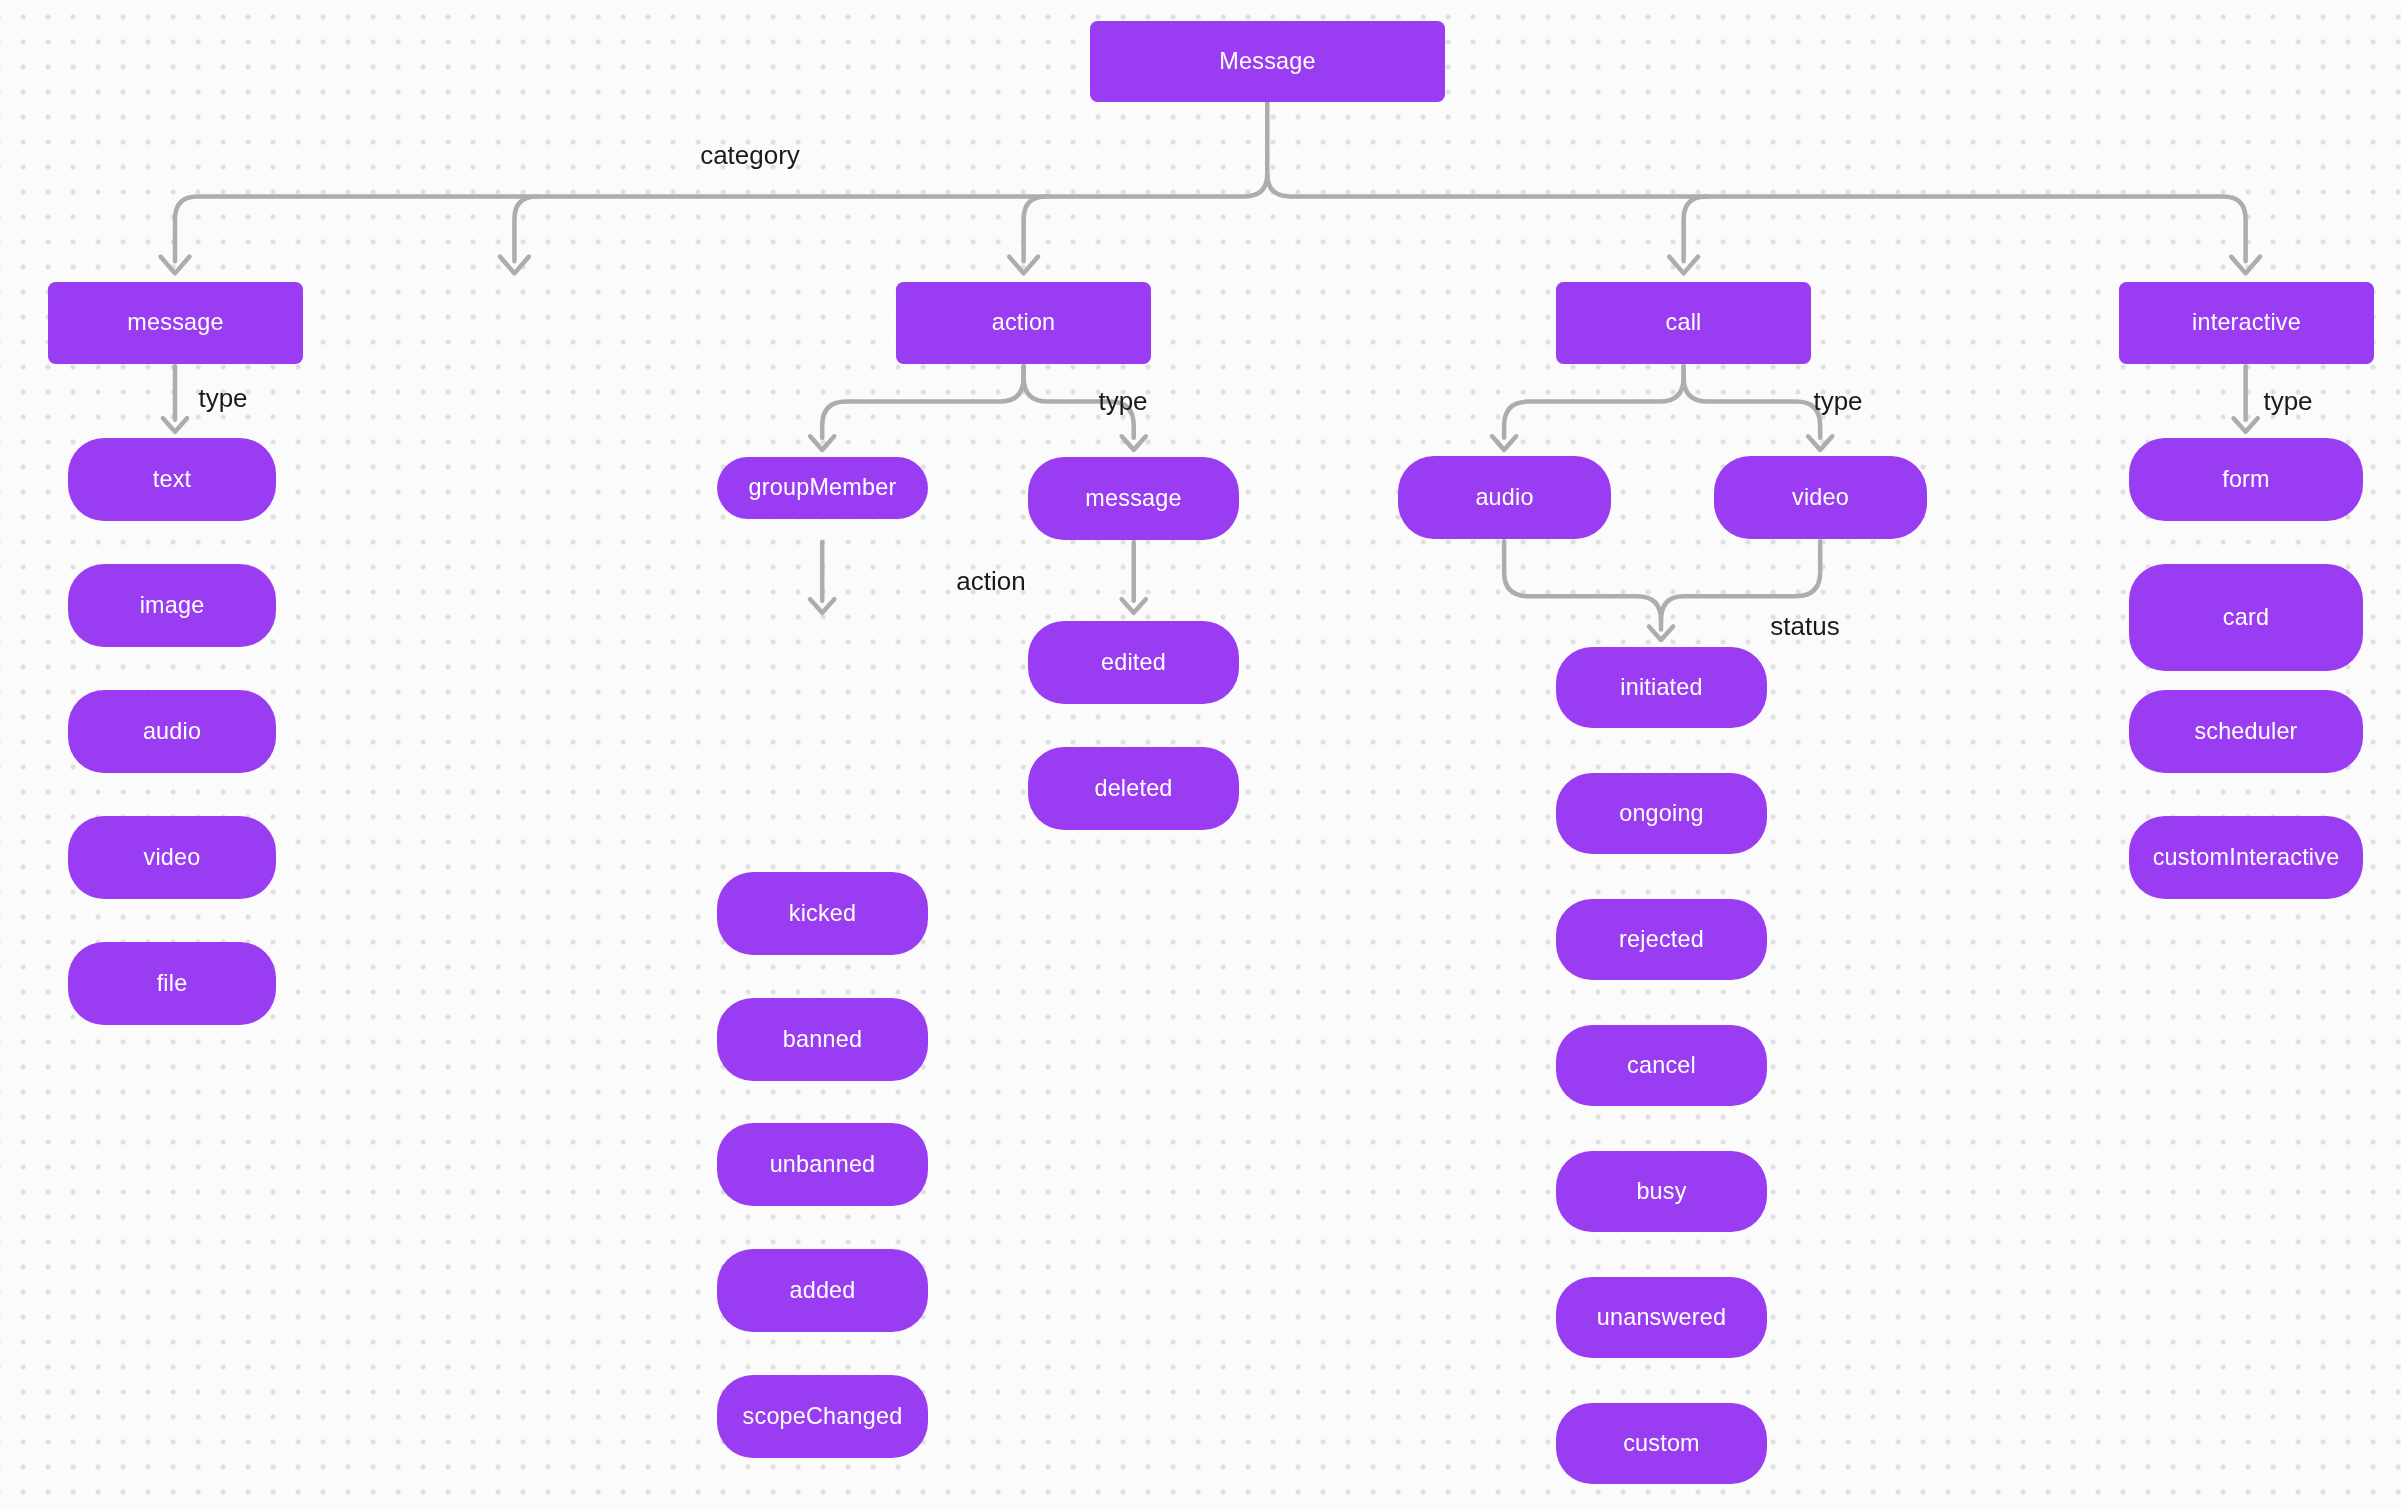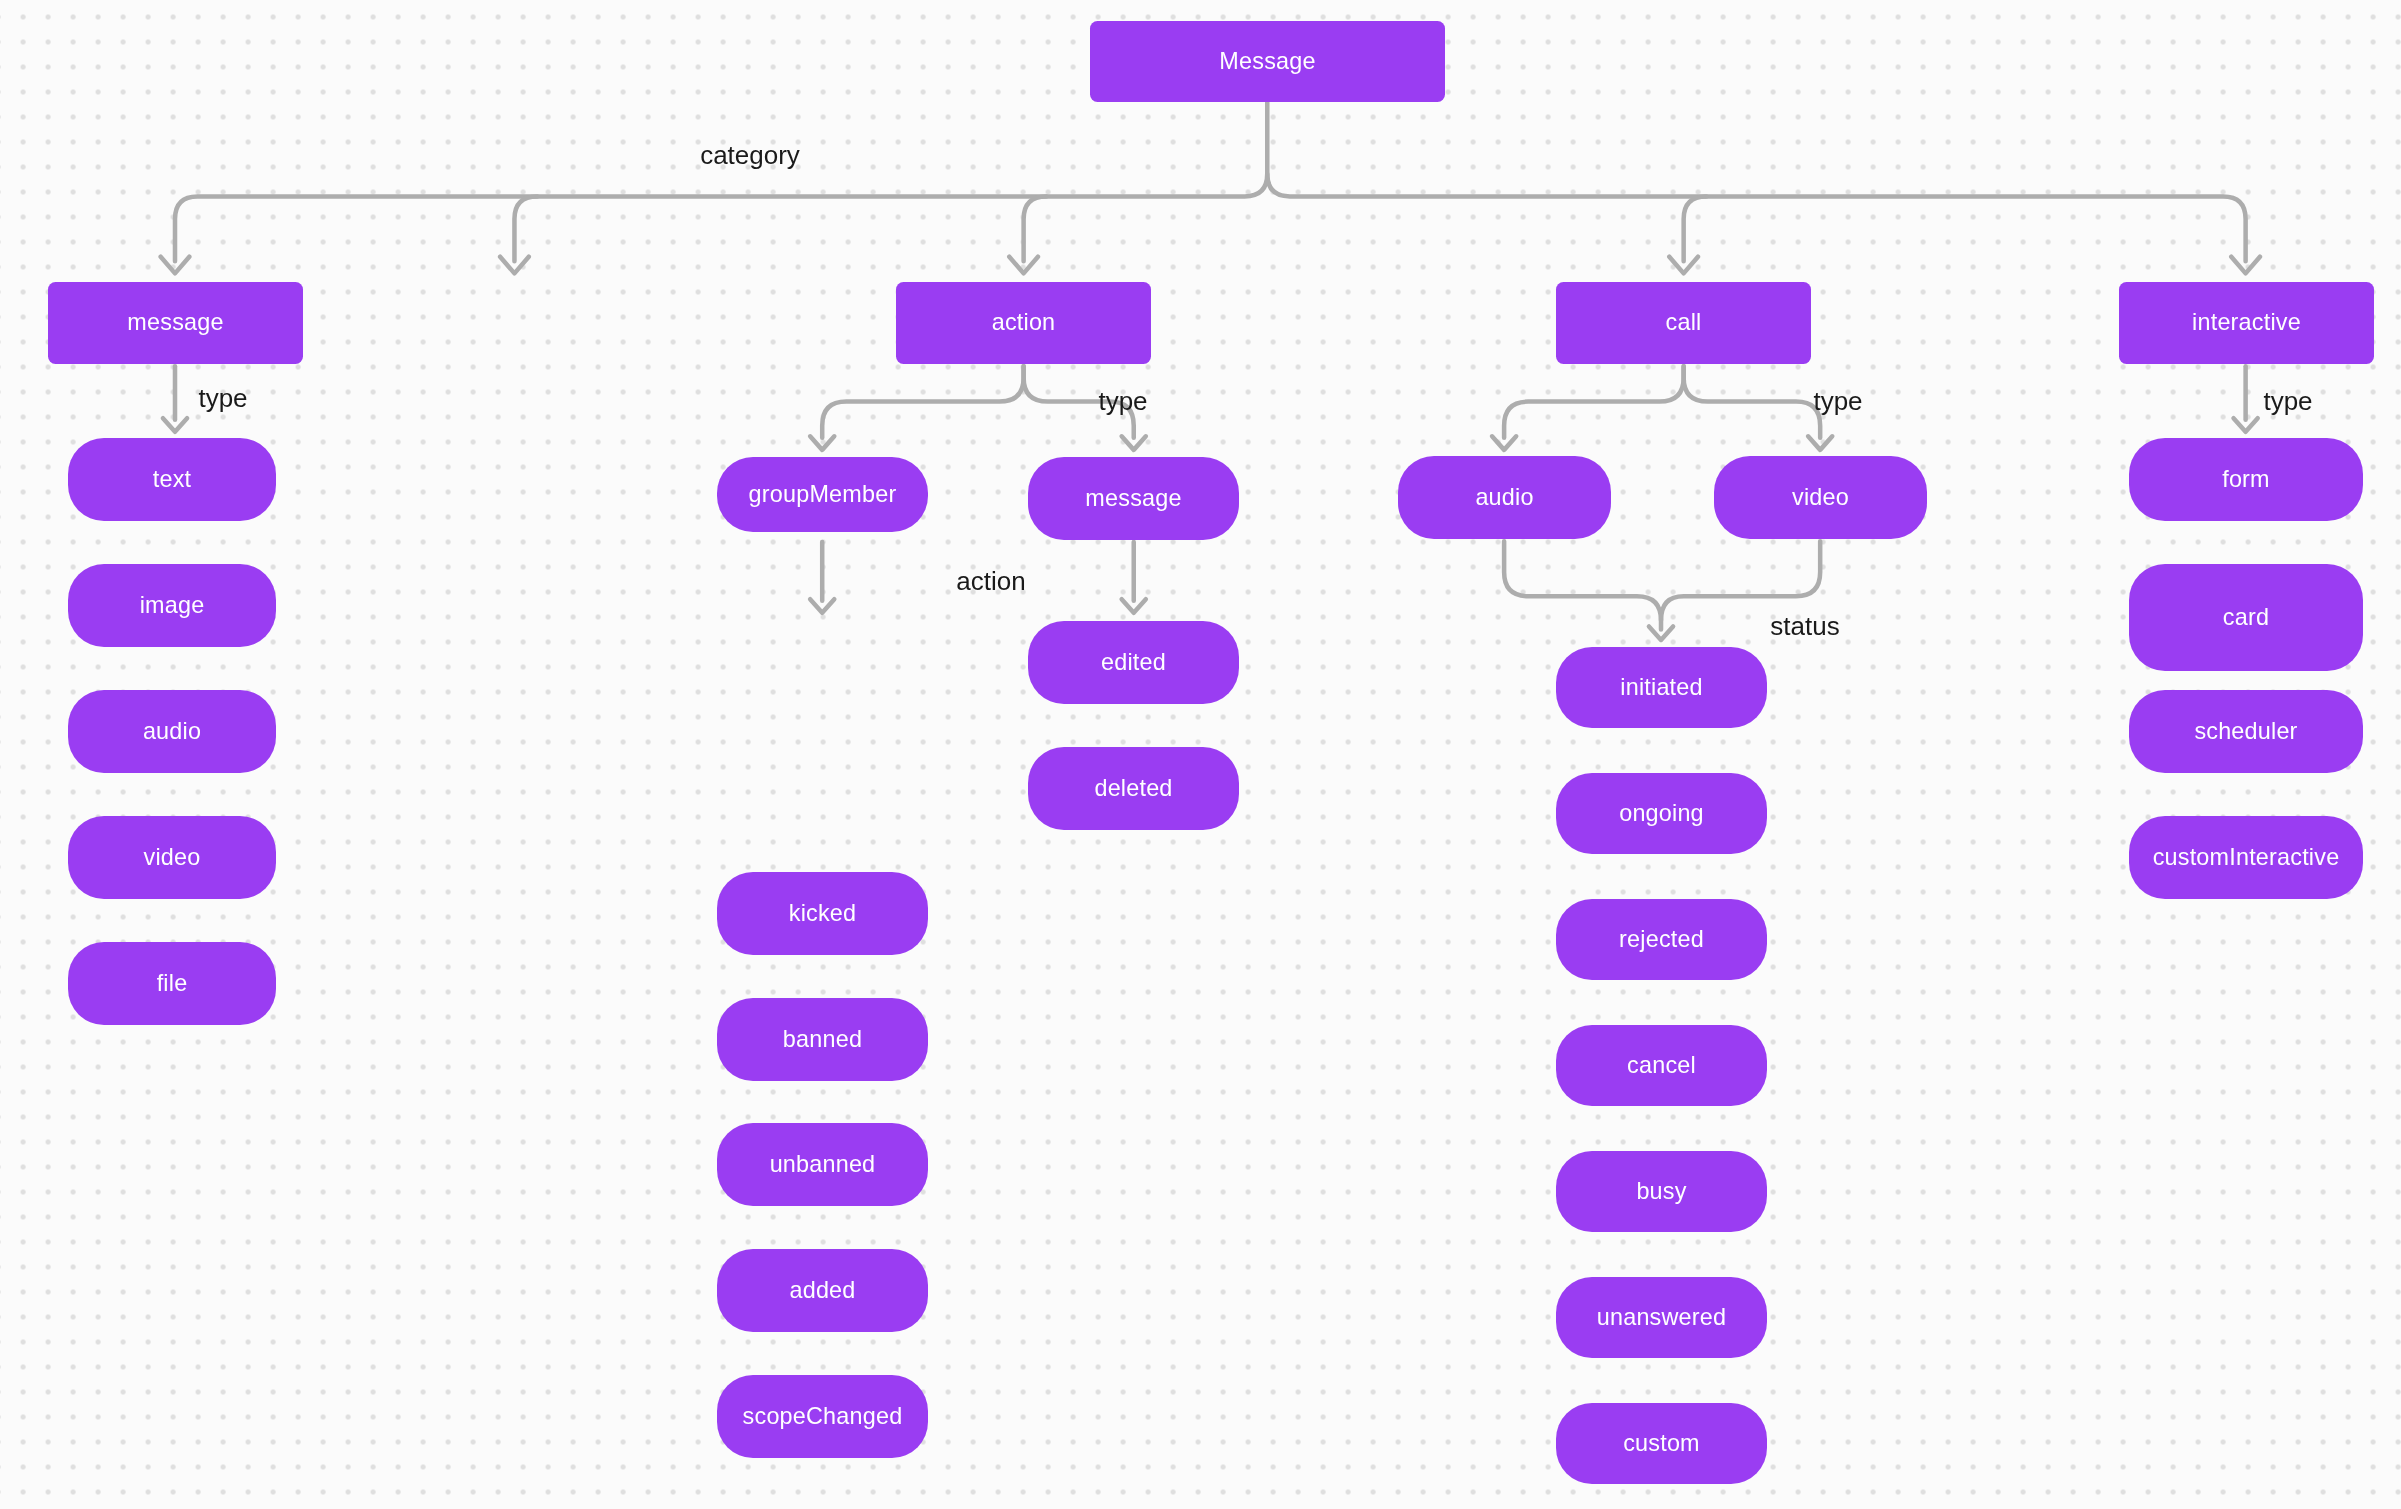--- a/index.html
+++ b/index.html
@@ -79,21 +79,21 @@
 <div class="node rect" style="left: 1090px; top: 21px; width: 355px; height: 81px;">Message</div>
     <div class="node rect" style="left: 48px; top: 282px; width: 255px; height: 82px;">message</div>
     <div class="node rect" style="left: 896px; top: 282px; width: 255px; height: 82px;">action</div>
     <div class="node rect" style="left: 1556px; top: 282px; width: 255px; height: 82px;">call</div>
     <div class="node rect" style="left: 2119px; top: 282px; width: 255px; height: 82px;">interactive</div>
     <div class="node pill" style="left: 68px; top: 438px; width: 208px; height: 83px;">text</div>
     <div class="node pill" style="left: 68px; top: 564px; width: 208px; height: 83px; text-align: right;">image</div>
     <div class="node pill" style="left: 68px; top: 690px; width: 208px; height: 83px;">audio</div>
     <div class="node pill" style="left: 68px; top: 816px; width: 208px; height: 83px;">video</div>
     <div class="node pill" style="left: 68px; top: 942px; width: 208px; height: 83px;">file</div>
-    <div class="node pill" style="left: 717px; top: 457px; width: 211px; height: 75px;">groupMember</div>
+    <div class="node pill" style="left: 717px; top: 457px; width: 211px; height: 62px;">groupMember</div>
     <div class="node pill" style="left: 1028px; top: 457px; width: 211px; height: 83px;">message</div>
     <div class="node pill" style="left: 717px; top: 872px; width: 211px; height: 83px;">kicked</div>
     <div class="node pill" style="left: 717px; top: 998px; width: 211px; height: 83px;">banned</div>
     <div class="node pill" style="left: 717px; top: 1123px; width: 211px; height: 83px;">unbanned</div>
     <div class="node pill" style="left: 717px; top: 1249px; width: 211px; height: 83px;">added</div>
     <div class="node pill" style="left: 717px; top: 1375px; width: 211px; height: 83px;">scopeChanged</div>
     <div class="node pill" style="left: 1028px; top: 621px; width: 211px; height: 83px;">edited</div>
     <div class="node pill" style="left: 1028px; top: 747px; width: 211px; height: 83px;">deleted</div>
     <div class="node pill" style="left: 1398px; top: 456px; width: 213px; height: 83px;">audio</div>
     <div class="node pill" style="left: 1714px; top: 456px; width: 213px; height: 83px;">video</div>

